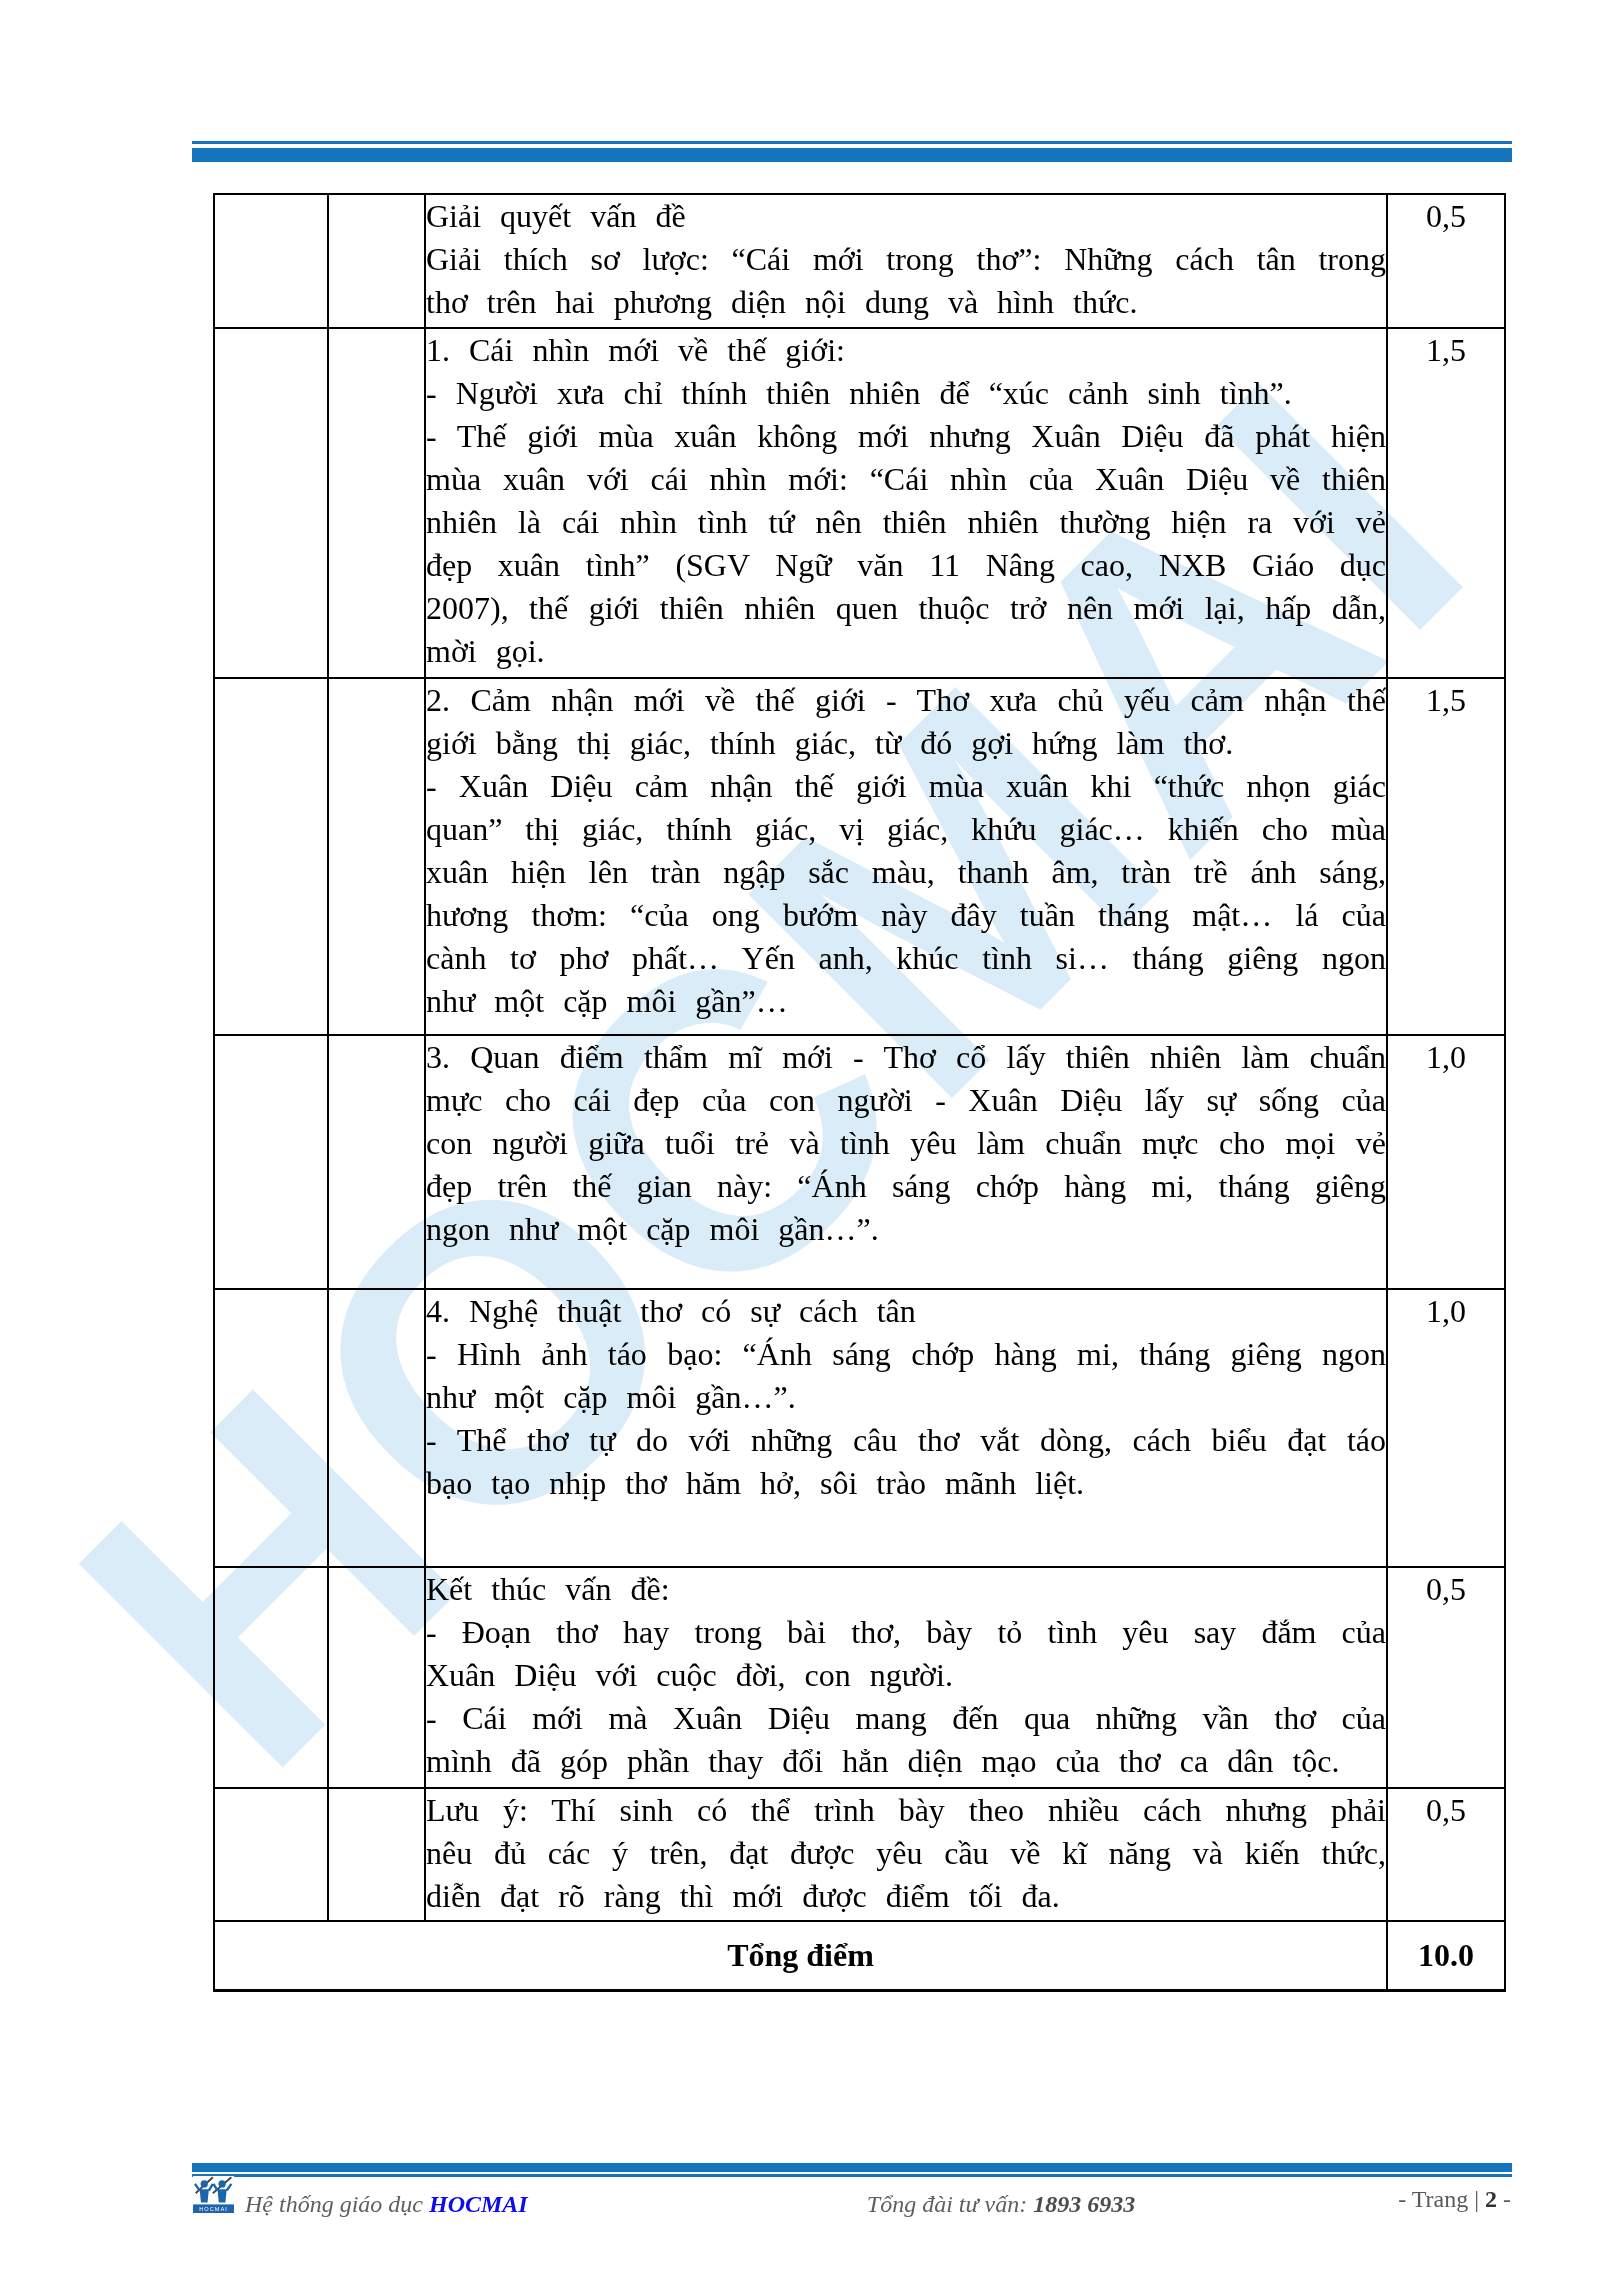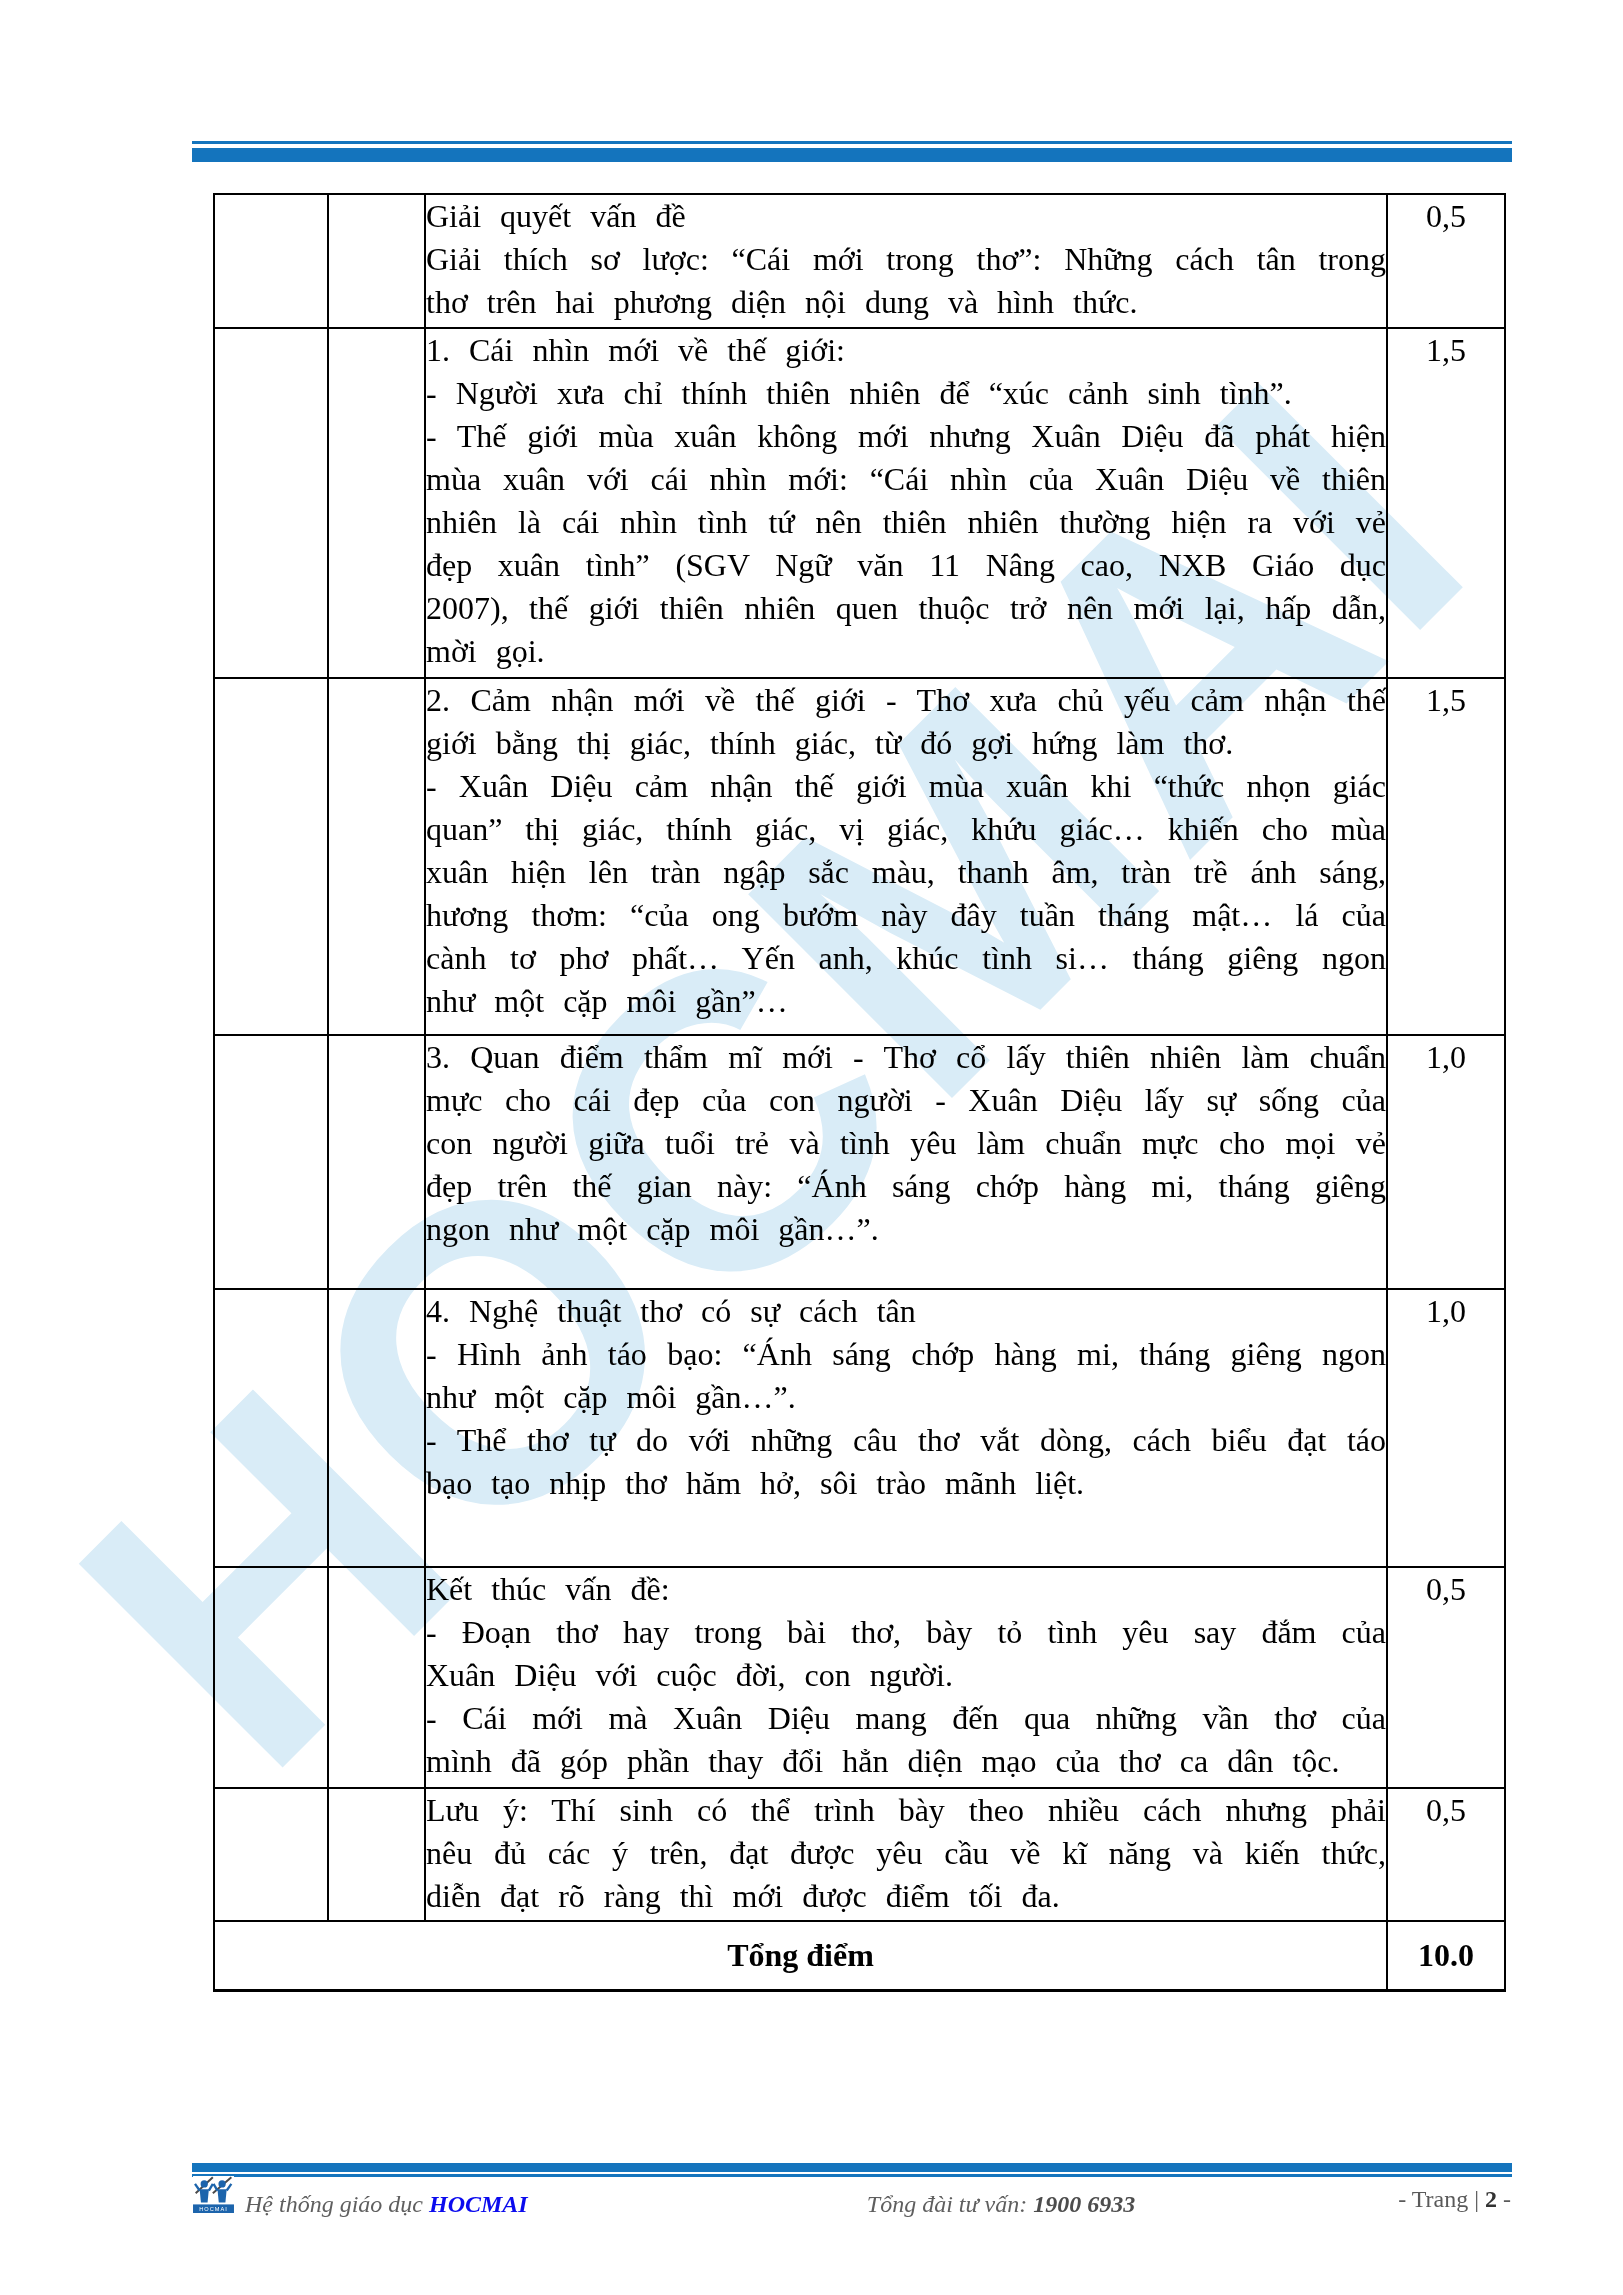--- a/index.html
+++ b/index.html
@@ -199,21 +199,21 @@
     <line x1="51" y1="22" x2="58" y2="12" stroke="#1c64ac" stroke-width="3.5"></line>
     <rect x="0" y="43" width="62" height="13" fill="#1c64ac"></rect>
     <text x="31" y="53" text-anchor="middle" font-family="Liberation Sans, sans-serif" font-size="8.5" letter-spacing="1.5" fill="#ffffff">HOCMAI</text>
   </svg>
 
   <div class="ftr-line">
     <span class="ftr-left">
       <span>Hệ thống giáo dục </span><span class="org-brand">HOCMAI</span>
     </span>
     <span class="ftr-center">
-      <span>Tổng đài tư vấn: </span><span class="hot-num">1900 6933</span>
+      <span>Tổng đài tư vấn: </span><span class="hot-num">1893 6933</span>
     </span>
     <span class="ftr-right">
       <span>- Trang | </span><span class="pg-num">2</span><span> -</span>
     </span>
   </div>
 
 </div>
 
 
 </body></html>

